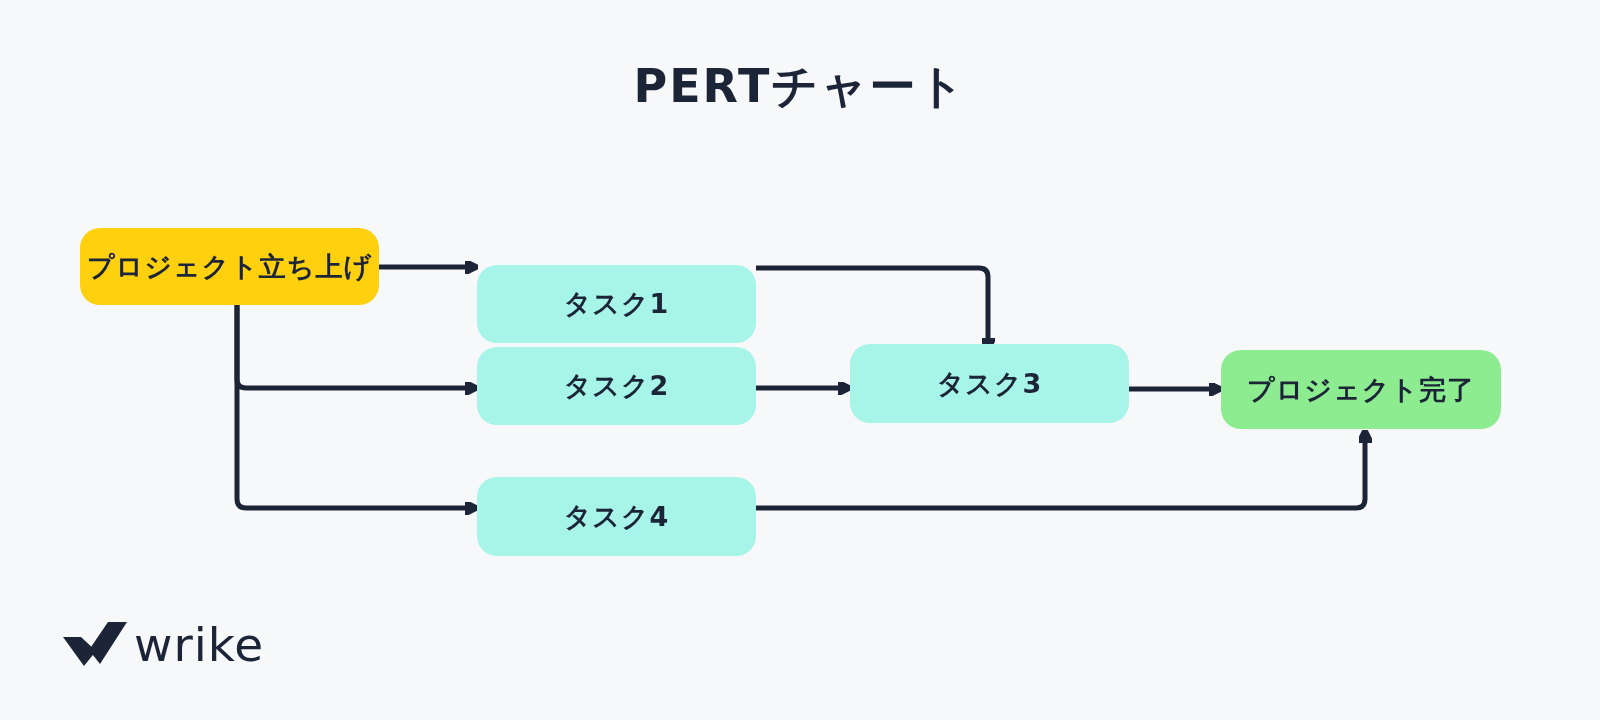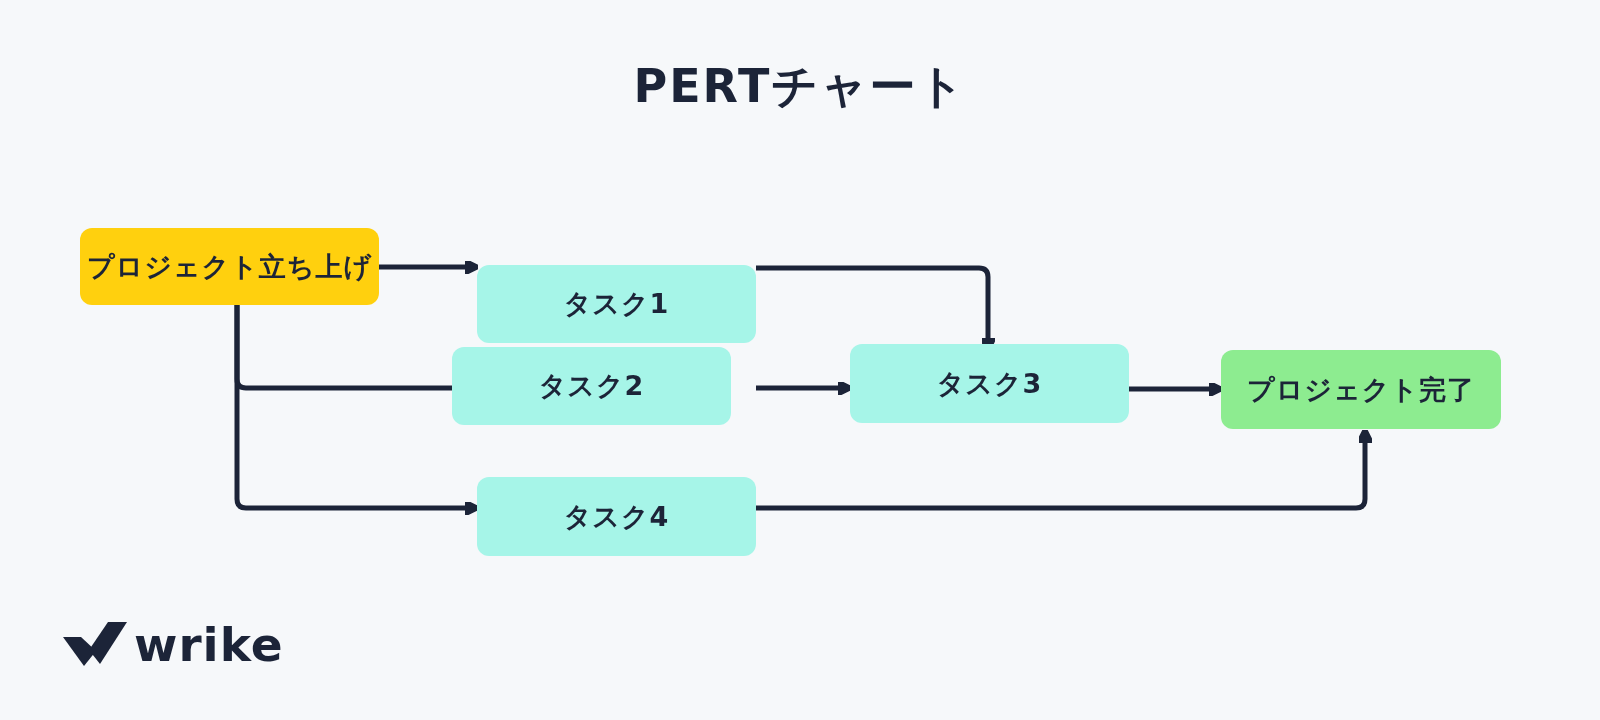--- a/index.html
+++ b/index.html
@@ -37,21 +37,21 @@
     fill:none;
     stroke:var(--ink);
     stroke-width:5;
     stroke-linejoin:round;
   }
   .node{
     position:absolute;
     display:flex;
     align-items:center;
     justify-content:center;
-    border-radius:12px;
+    border-radius:20px;
     color:var(--ink);
     font-size:27px;
     font-weight:700;
     letter-spacing:1px;
     text-align:center;
     white-space:nowrap;
   }
   .node-start{background:var(--start);}
   .node-task{background:var(--task);}
   .node-end{background:var(--end);font-family:Liberation Serif, serif;}
@@ -60,21 +60,21 @@
     left:60px;top:620px;
     display:flex;
     align-items:center;
     gap:6px;
   }
   .logo-icon{display:block;}
   .logo-icon polygon{fill:var(--ink);}
   .logo-text{
     color:var(--ink);
     font-size:47px;
-    font-weight:700;
+    font-weight:400;
     letter-spacing:1px;
     line-height:1;
   }
 </style>
 </head>
 <body>
 
 <div class="stage">
 
   <h1 class="title">PERTチャート</h1>
@@ -92,21 +92,21 @@
         <path d="M756,268 L979,268 Q988,268 988,277 L988,344" marker-end="url(#arrowhead)" stroke="#1C2438"></path>
         <path d="M756,388 L844,388" marker-end="url(#arrowhead)" stroke="#1C2438"></path>
         <path d="M1129,389 L1215,389" marker-end="url(#arrowhead)" stroke="#1C2438"></path>
         <path d="M756,508 L1356,508 Q1365,508 1365,499 L1365,436" marker-end="url(#arrowhead)" stroke="#1C2438"></path>
       </g>
   </svg>
 
   <div id="node-layer">
       <div class="node node-start" style="left: 80px; top: 228px; width: 299px; height: 77px;">プロジェクト立ち上げ</div>
       <div class="node node-task" style="left: 477px; top: 229px; width: 279px; height: 78px; margin-top: 36px;">タスク1</div>
-      <div class="node node-task" style="left: 452px; top: 347px; width: 279px; height: 78px;">タスク2</div>
+      <div class="node node-task" style="left: 477px; top: 347px; width: 279px; height: 78px;">タスク2</div>
       <div class="node node-task" style="left: 850px; top: 344px; width: 279px; height: 79px;">タスク3</div>
       <div class="node node-task" style="left: 477px; top: 477px; width: 279px; height: 79px;">タスク4</div>
       <div class="node node-end" style="left: 1221px; top: 350px; width: 280px; height: 79px;">プロジェクト完了</div>
     </div>
 
   <div class="logo">
     <svg class="logo-icon" width="68" height="48" viewBox="0 0 68 48" xmlns="http://www.w3.org/2000/svg">
       <polygon points="3,17 21,17 36,31 24,46"></polygon>
       <polygon points="29,30 48,2 67,2 40,44"></polygon>
     </svg>

